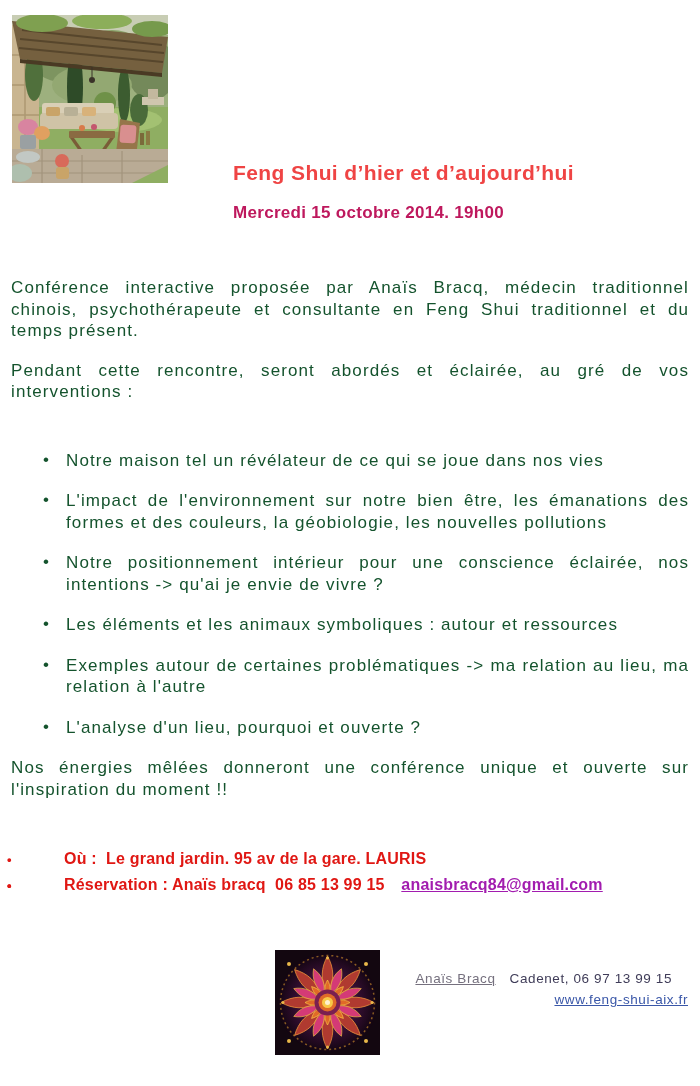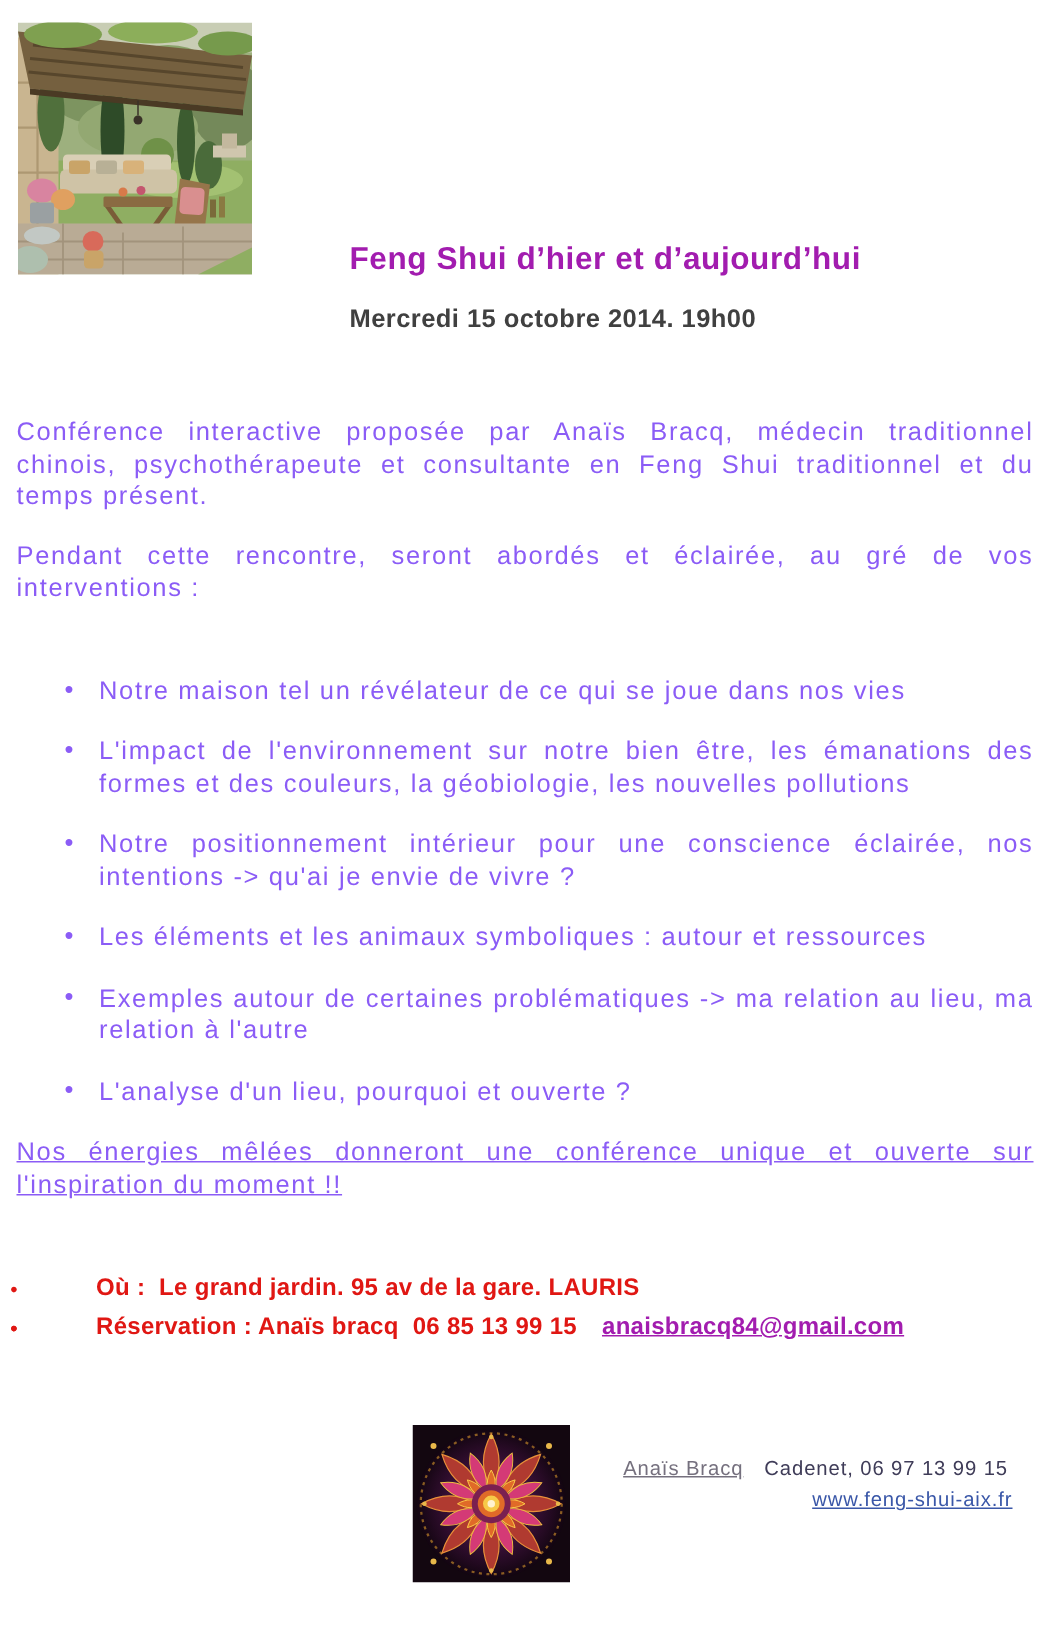--- a/index.html
+++ b/index.html
@@ -4,53 +4,53 @@
 <style>
   html,body { margin:0; padding:0; background:#ffffff; }
   .page {
     position:relative; width:700px; height:1086px; background:#ffffff;
     font-family:"Liberation Sans", sans-serif; overflow:hidden;
   }
   
   .photo { position:absolute; left:12px; top:15px; width:156px; height:168px; display:block; }
   .title {
     position:absolute; left:233px; top:161px; font-size:21px; font-weight:bold;
-    color:#a21caf; letter-spacing:0.4px; white-space:nowrap;
+    color:#ef4444; letter-spacing:0.4px; white-space:nowrap;
   }
   .subtitle {
     position:absolute; left:233px; top:203px; font-size:17px; font-weight:bold;
-    color:#404040; letter-spacing:0.3px; white-space:nowrap;
+    color:#be185d; letter-spacing:0.3px; white-space:nowrap;
   }
   
   .content {
     position:absolute; left:11px; top:277px; width:678px;
-    color:#8b5cf6; font-size:17px; line-height:21.5px; letter-spacing:1.1px;
+    color:#14532d; font-size:17px; line-height:21.5px; letter-spacing:1.1px;
   }
   .para { text-align:justify; margin:0 0 18px 0; }
   .para.p2 { margin-bottom:0; }
   .topics { margin-top:47px; }
   .topic { position:relative; padding-left:55px; text-align:justify; margin-bottom:19px; }
   .topic .dot { position:absolute; left:32px; top:-1px; letter-spacing:0; }
-  .closing { text-align:justify; margin:0;text-decoration:underline; }
+  .closing { text-align:justify; margin:0; }
   
   .details { position:absolute; left:0; top:850px; width:700px; }
   .detail-row {
     position:relative; padding-left:64px; padding-right:10px;
     color:#e01713; font-size:16px; font-weight:bold; line-height:17px;
     letter-spacing:0.2px; margin-bottom:9px; white-space:nowrap;
   }
   .detail-row .rdot { position:absolute; left:7px; top:1px; font-size:13px; }
   .email-link { color:#a21caf; text-decoration:underline; margin-left:12px; cursor:pointer;margin-top:12px; }
   
   .mandala { position:absolute; left:275px; top:950px; width:105px; height:105px; display:block; }
   .contact-line { position:absolute; top:971px; right:28px; font-size:13.5px; letter-spacing:0.6px; white-space:nowrap; }
   .contact-line .name { color:#75707e; margin-right:14px;text-decoration:underline; }
   .contact-line .loc { color:#3f3c58; }
   .website-link {
-    position:absolute; top:992px; right:25px; font-size:13.5px; letter-spacing:0.6px;
+    position:absolute; top:992px; right:12px; font-size:13.5px; letter-spacing:0.6px;
     color:#3a57a8; text-decoration:underline; cursor:pointer; white-space:nowrap;
   }
 </style>
 </head>
 <body>
 
 <div class="page">
 
   <svg class="photo" viewBox="0 0 156 168" preserveAspectRatio="none">
     <rect width="156" height="168" fill="#c8cdb4"></rect>

